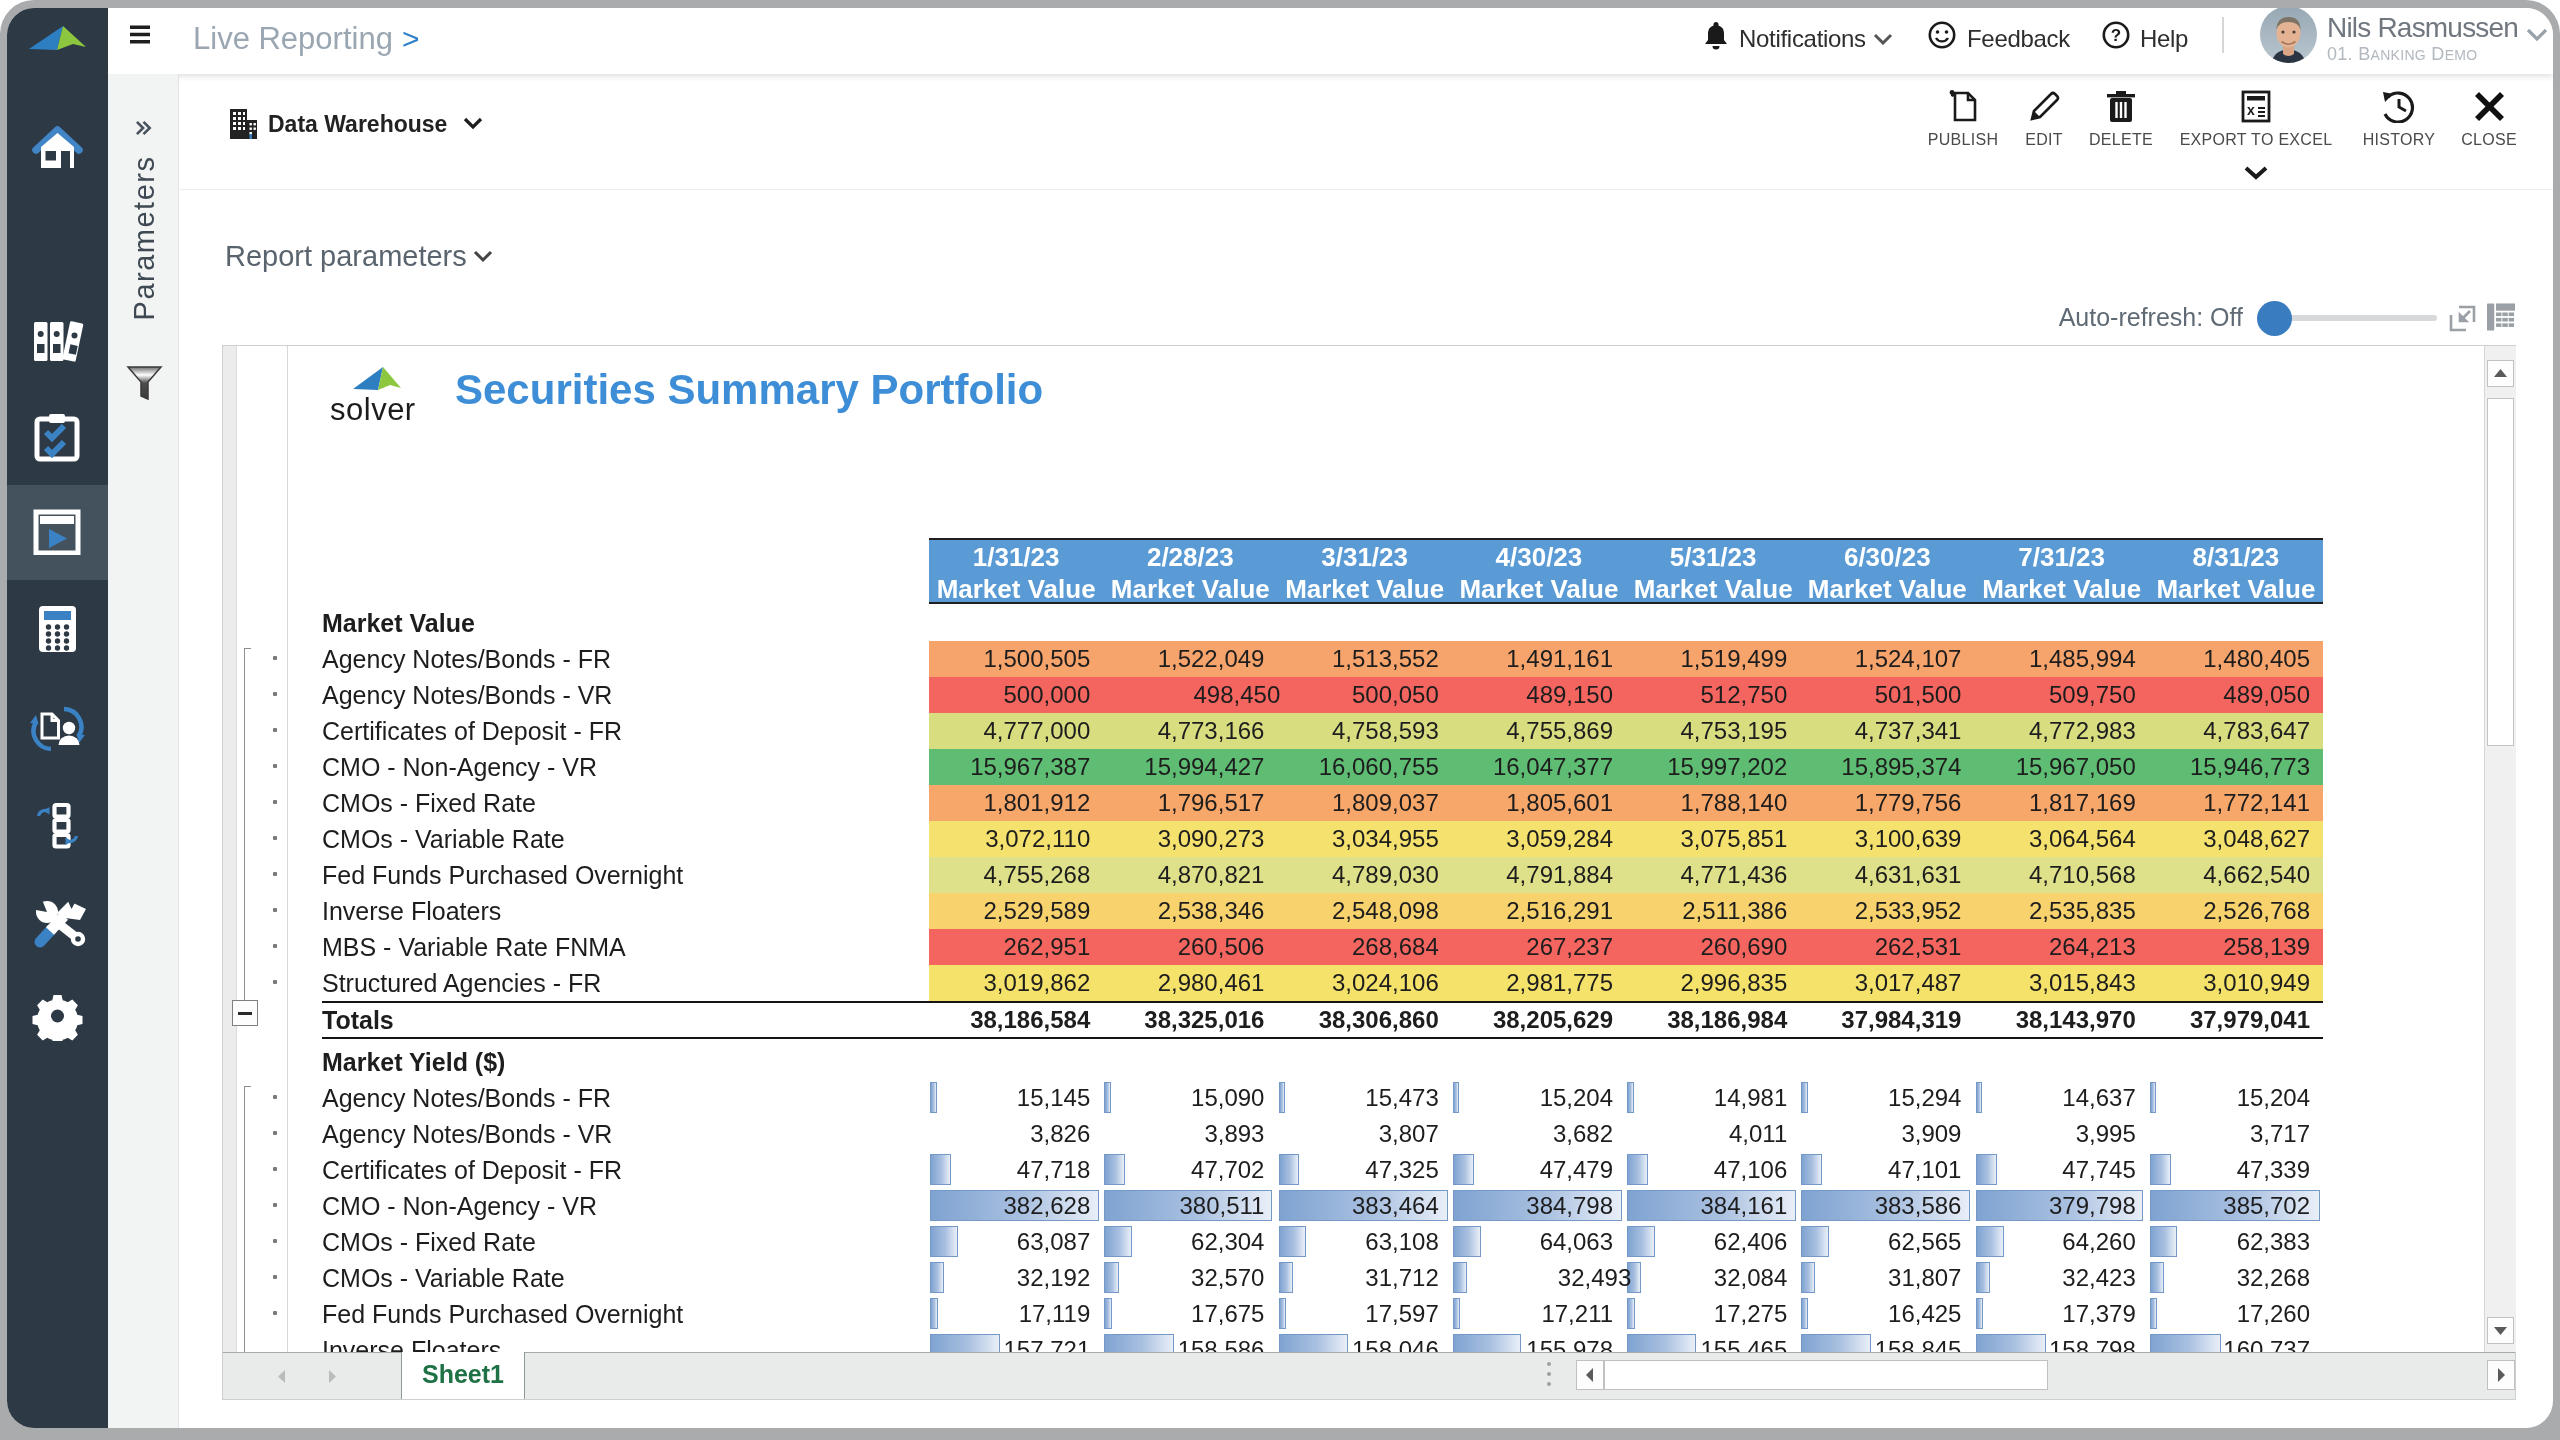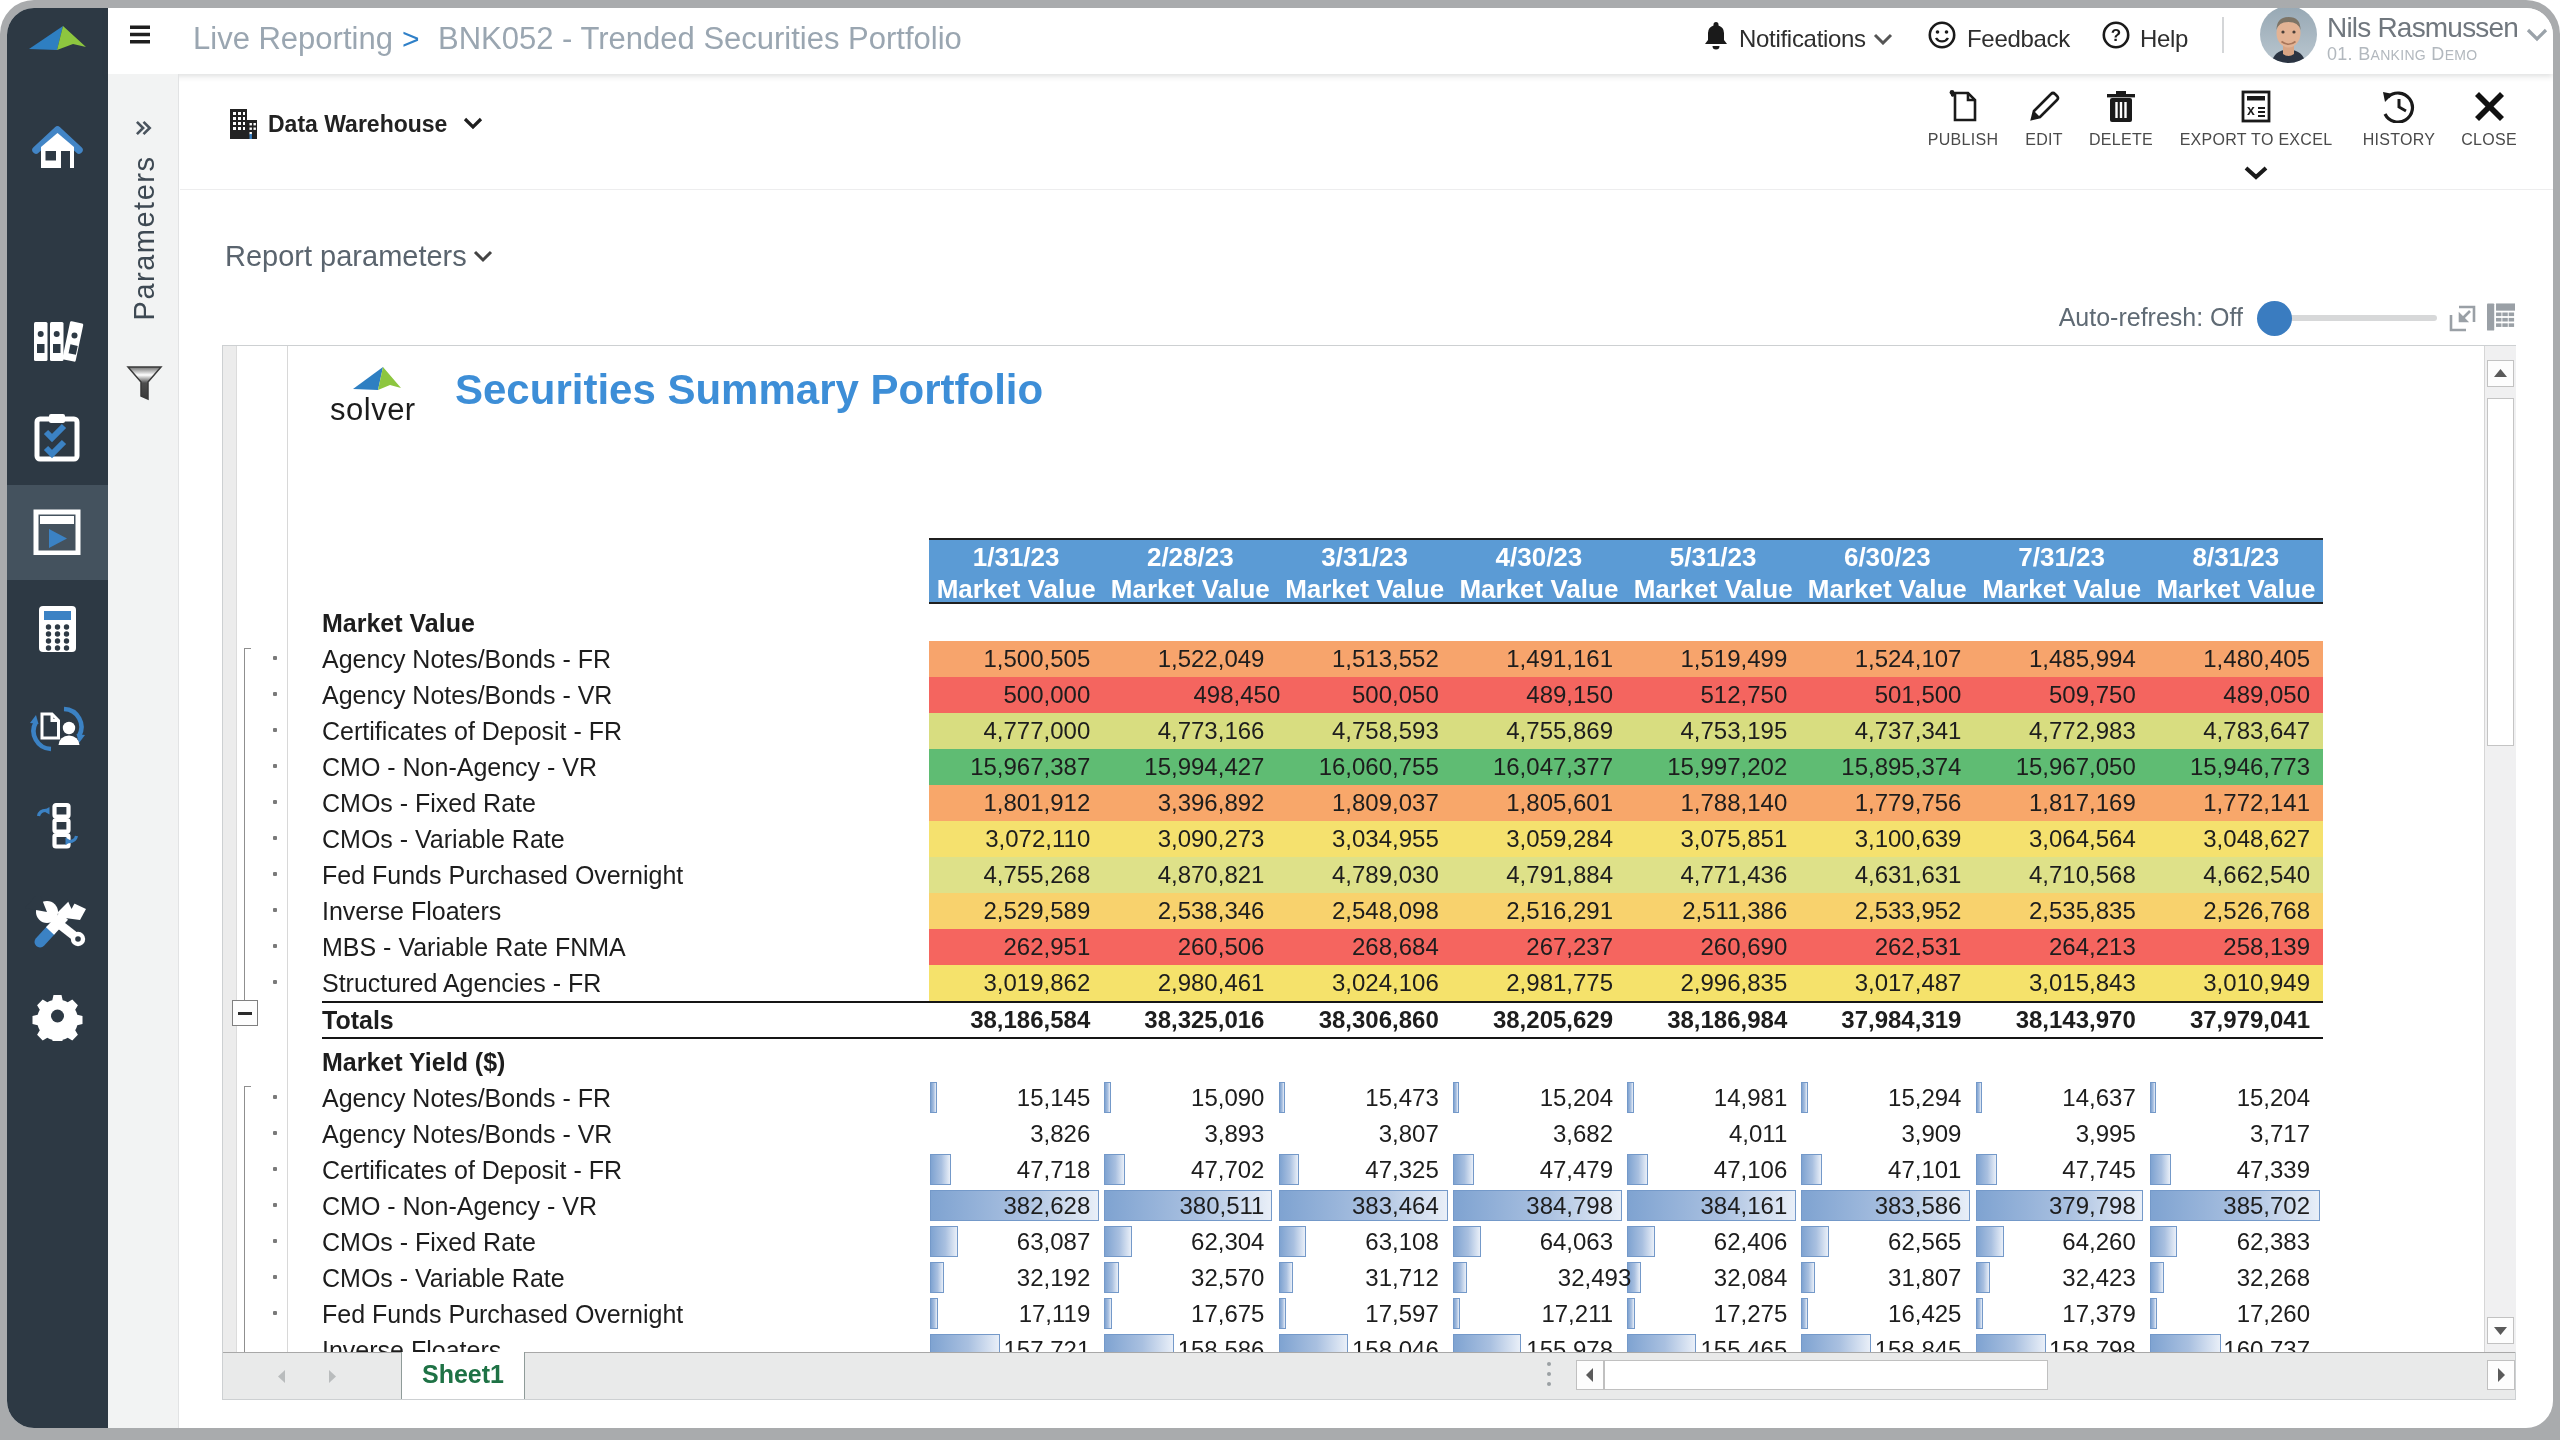--- a/index.html
+++ b/index.html
@@ -121,21 +121,20 @@
 <div id="topbar"></div>
 <svg class="abs" style="left:130px;top:25px" width="20" height="19" viewBox="0 0 20 19">
         <g stroke="#1f1f1f" stroke-width="3.4">
           <line x1="0" y1="2.2" x2="20" y2="2.2"></line>
           <line x1="0" y1="9.5" x2="20" y2="9.5"></line>
           <line x1="0" y1="16.8" x2="20" y2="16.8"></line>
         </g>
       </svg>
 <div class="crumb" style="left:193px">Live Reporting</div>
 <div class="crumb" style="left:402px;color:#2f80c8;font-size:30px;top:22px">&gt;</div>
-<div class="crumb" style="left:438px">BNK052 - Trended Securities Portfolio</div>
 <svg class="abs" style="left:1703px;top:20px" width="26" height="30" viewBox="0 0 26 30">
         <path d="M13 2 a2.5 2.5 0 0 1 2.5 2.5 v1 a8 8 0 0 1 5.5 7.5 v7 l3 4 h-22 l3 -4 v-7 a8 8 0 0 1 5.5 -7.5 v-1 A2.5 2.5 0 0 1 13 2Z" fill="#1a1a1a"></path>
         <path d="M9.5 26 a3.5 3.5 0 0 0 7 0Z" fill="#1a1a1a"></path>
       </svg>
 <div class="abs" style="left:1739px;top:25px;font-size:24px;letter-spacing:-.3px;color:#2e2e2e">Notifications</div>
 <svg class="abs" style="left:1873px;top:33px" width="20" height="12" viewBox="0 0 20 12">
         <path d="M2 2 l8 8 l8 -8" stroke="#555" stroke-width="3" fill="none"></path>
       </svg>
 <svg class="abs" style="left:1928px;top:21px" width="28" height="28" viewBox="0 0 28 28">
         <circle cx="14" cy="14" r="12.2" fill="none" stroke="#1a1a1a" stroke-width="2.6"></circle>
@@ -391,21 +390,21 @@
             <div class="num" style="left:1451.8px;width:174.25px">16,047,377</div>
             <div class="num" style="left:1626.0px;width:174.25px">15,997,202</div>
             <div class="num" style="left:1800.2px;width:174.25px">15,895,374</div>
             <div class="num" style="left:1974.5px;width:174.25px">15,967,050</div>
             <div class="num" style="left:2148.8px;width:174.25px">15,946,773</div>
           </div>
 <div class="abs" style="left:929px;top:785px;width:1394px;height:36px;background:#F8A76A"></div>
 <div class="rlabel" style="top:785px">CMOs - Fixed Rate</div>
 <div class="abs" style="top:785px;height:36px">
             <div class="num" style="left:929.0px;width:174.25px">1,801,912</div>
-            <div class="num" style="left:1103.2px;width:174.25px">3,396,892</div>
+            <div class="num" style="left:1103.2px;width:174.25px">1,796,517</div>
             <div class="num" style="left:1277.5px;width:174.25px">1,809,037</div>
             <div class="num" style="left:1451.8px;width:174.25px">1,805,601</div>
             <div class="num" style="left:1626.0px;width:174.25px">1,788,140</div>
             <div class="num" style="left:1800.2px;width:174.25px">1,779,756</div>
             <div class="num" style="left:1974.5px;width:174.25px">1,817,169</div>
             <div class="num" style="left:2148.8px;width:174.25px">1,772,141</div>
           </div>
 <div class="abs" style="left:929px;top:821px;width:1394px;height:36px;background:#F5E16E"></div>
 <div class="rlabel" style="top:821px">CMOs - Variable Rate</div>
 <div class="abs" style="top:821px;height:36px">

